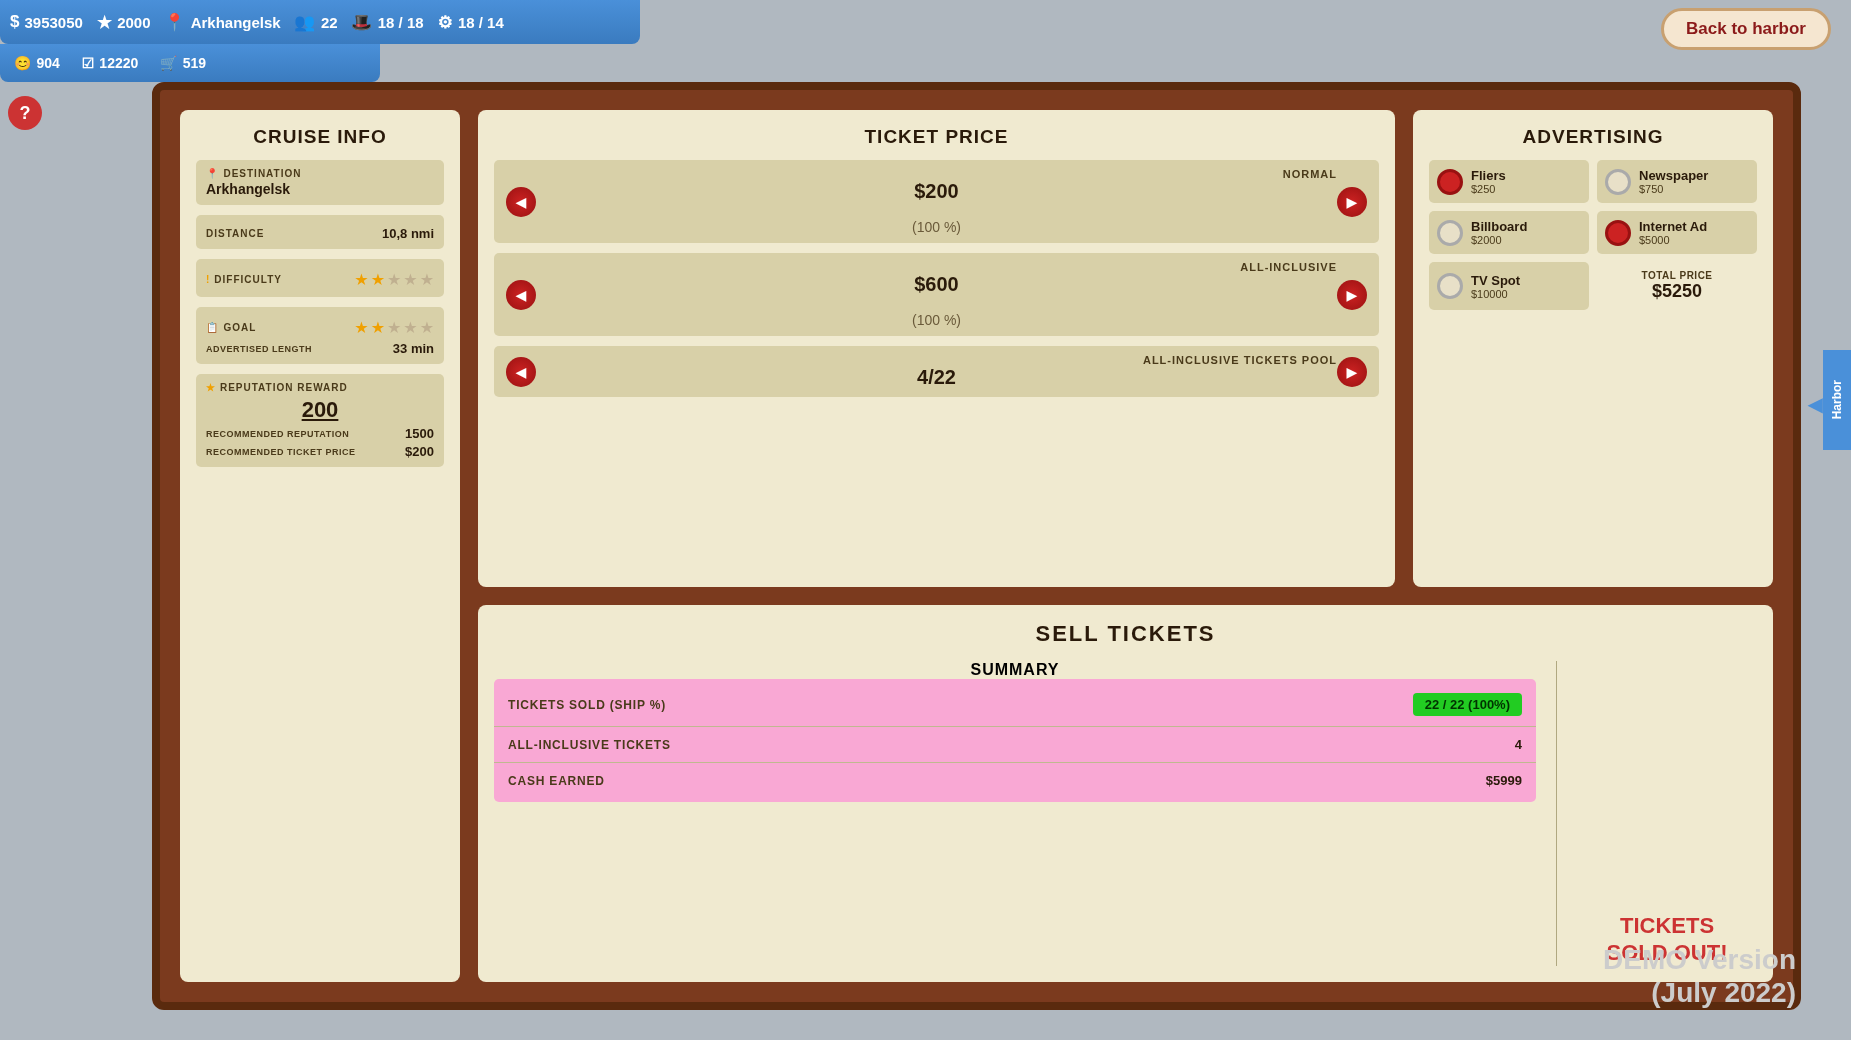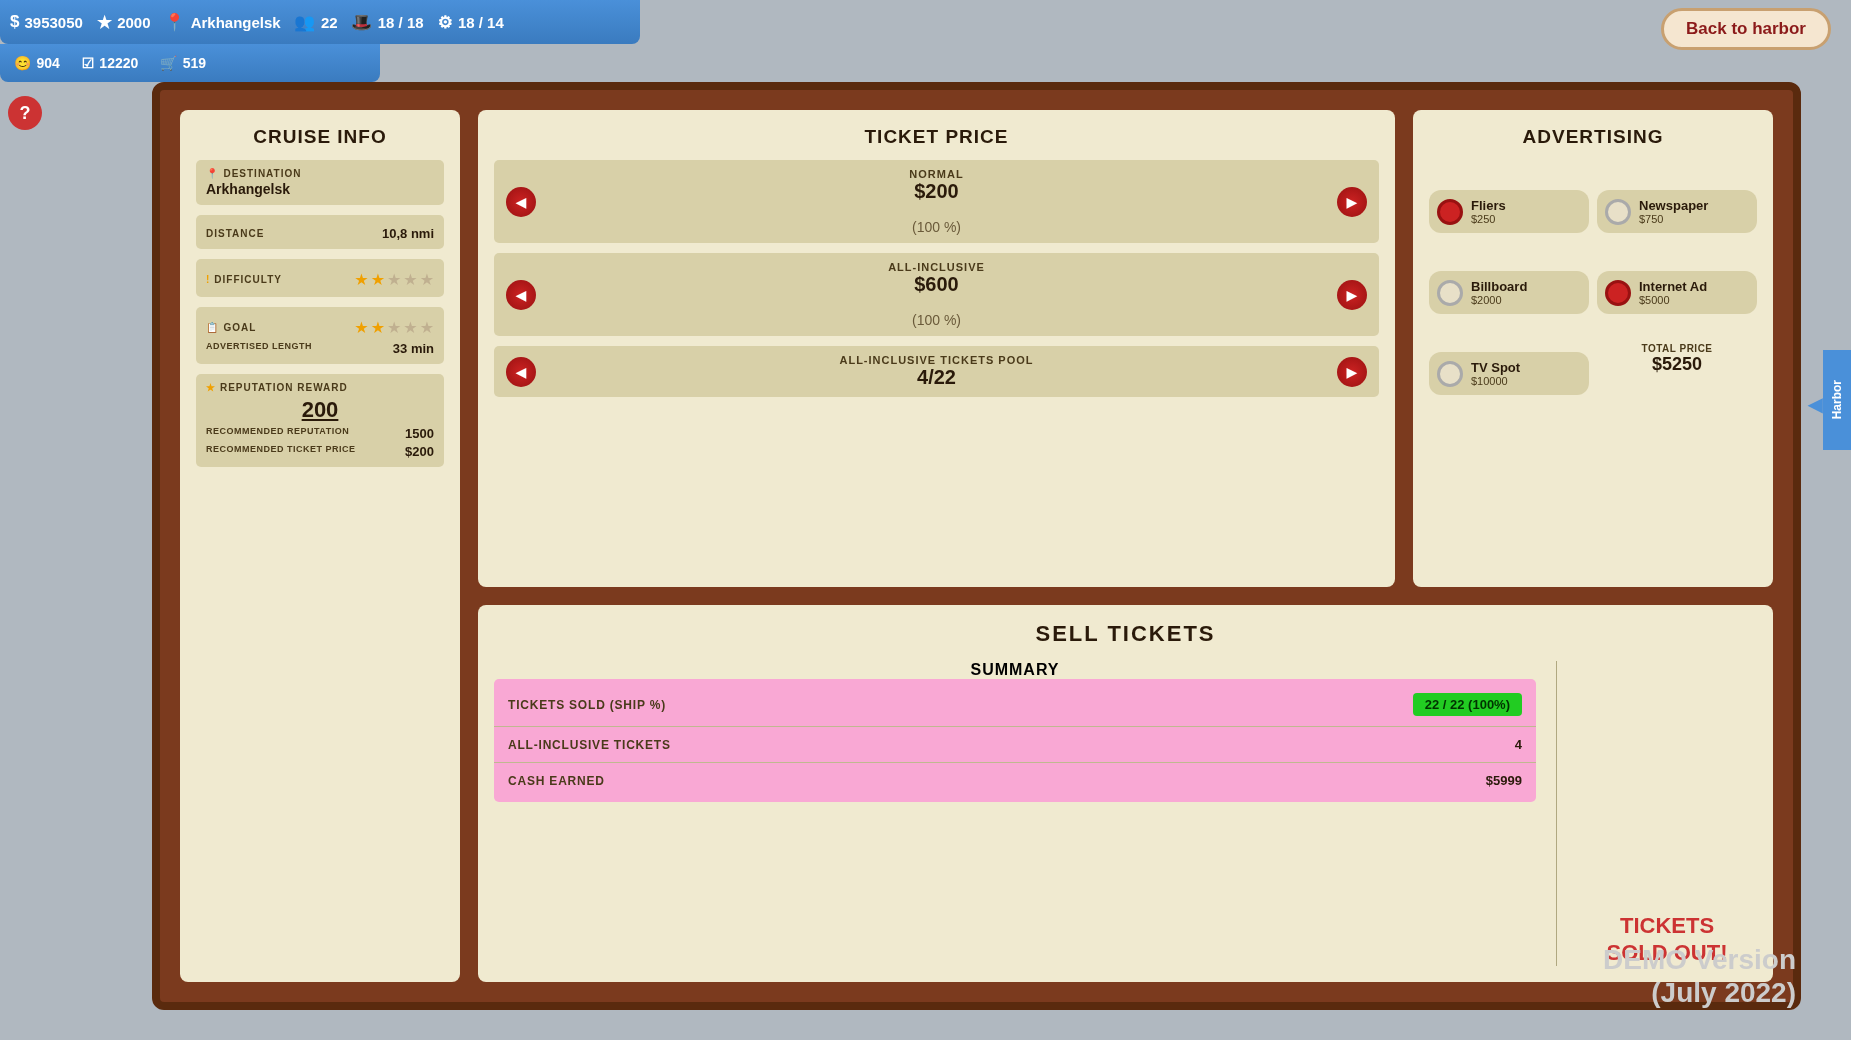--- a/index.html
+++ b/index.html
@@ -217,20 +217,21 @@
       font-size: 22px;
       font-weight: bold;
       color: #2a1a0a;
       text-align: center;
       margin-top: 4px;
       text-decoration: underline;
     }
     .rec-row {
       display: flex;
       justify-content: space-between;
+      align-items: center;
       margin-top: 3px;
     }
     .rec-label {
       font-size: 9px;
       font-weight: bold;
       color: #4a3a1a;
       text-transform: uppercase;
       letter-spacing: 0.5px;
     }
     .rec-value {
@@ -250,21 +251,21 @@
       padding: 8px 12px;
       margin-bottom: 10px;
       display: flex;
       align-items: center;
       justify-content: space-between;
     }
     .ticket-type {
       font-size: 11px;
       font-weight: bold;
       color: #4a3a1a;
-      text-align: center;
+      text-align: right;
       letter-spacing: 1px;
       text-transform: uppercase;
     }
     .ticket-price-val {
       font-size: 20px;
       font-weight: bold;
       color: #2a1a0a;
       text-align: center;
     }
     .ticket-pct {
@@ -293,26 +294,25 @@
       grid-column: 3;
       grid-row: 1;
     }
     .ad-grid {
       display: grid;
       grid-template-columns: 1fr 1fr;
       gap: 8px;
     }
     .ad-item {
       background: #d8d0a8;
-      border-radius: 12px;
+      border-radius: 5px;
       padding: 8px;
       display: flex;
       align-items: center;
       gap: 8px;
-      margin-top: 30px;
     }
     .ad-radio {
       width: 26px; height: 26px;
       border-radius: 50%;
       border: 3px solid #888;
       flex-shrink: 0;
     }
     .ad-radio.active { background: #cc2222; border-color: #991111; }
     .ad-radio.inactive { background: #e8e0c8; border-color: #aaa; }
     .ad-name {

